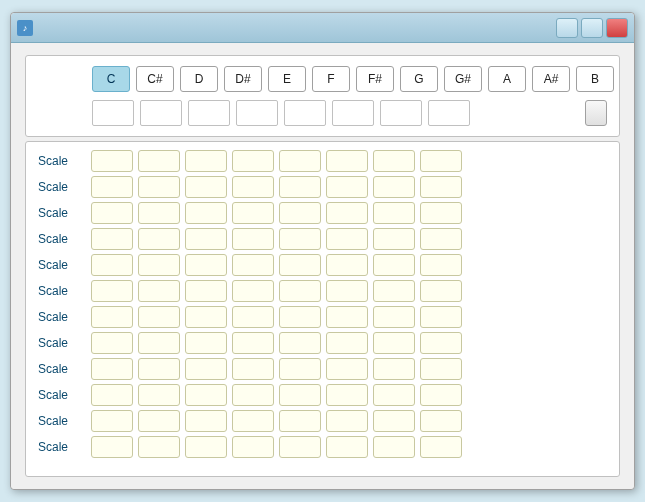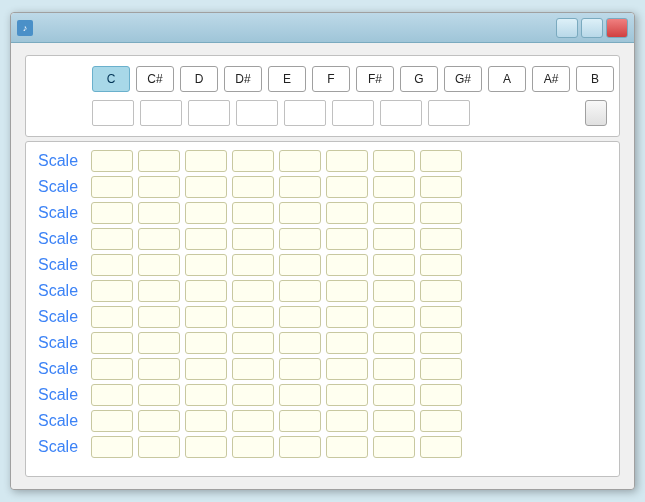--- a/index.html
+++ b/index.html
@@ -194,22 +194,22 @@
     }
 
     .scale-row {
       display: flex;
       align-items: center;
       gap: 5px;
     }
 
     .scale-row-label {
       width: 48px;
-      font-size: 16px;
-      color: #3b82f6;
+      font-size: 12px;
+      color: #0c4a6e;
       flex-shrink: 0;
     }
 
     .scale-cell {
       width: 42px;
       height: 22px;
       border: 1px solid #c8c8a0;
       border-radius: 3px;
       background: #fffff0;
       flex-shrink: 0;

